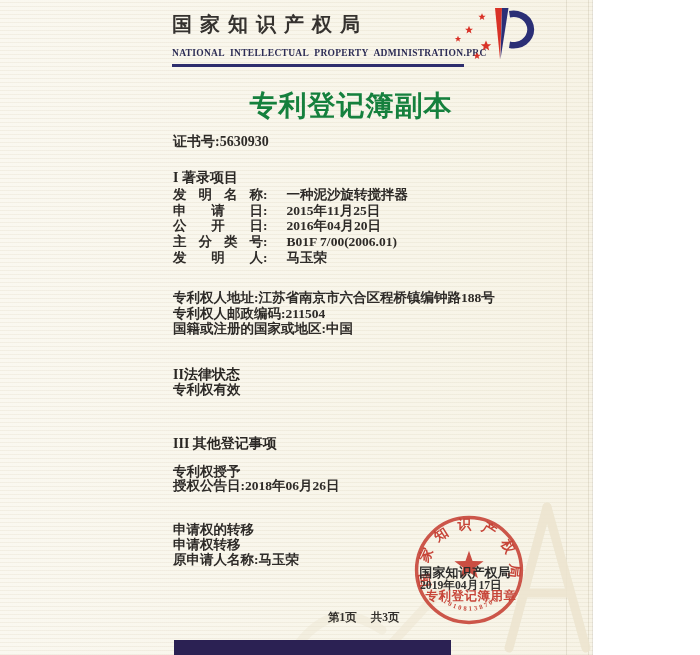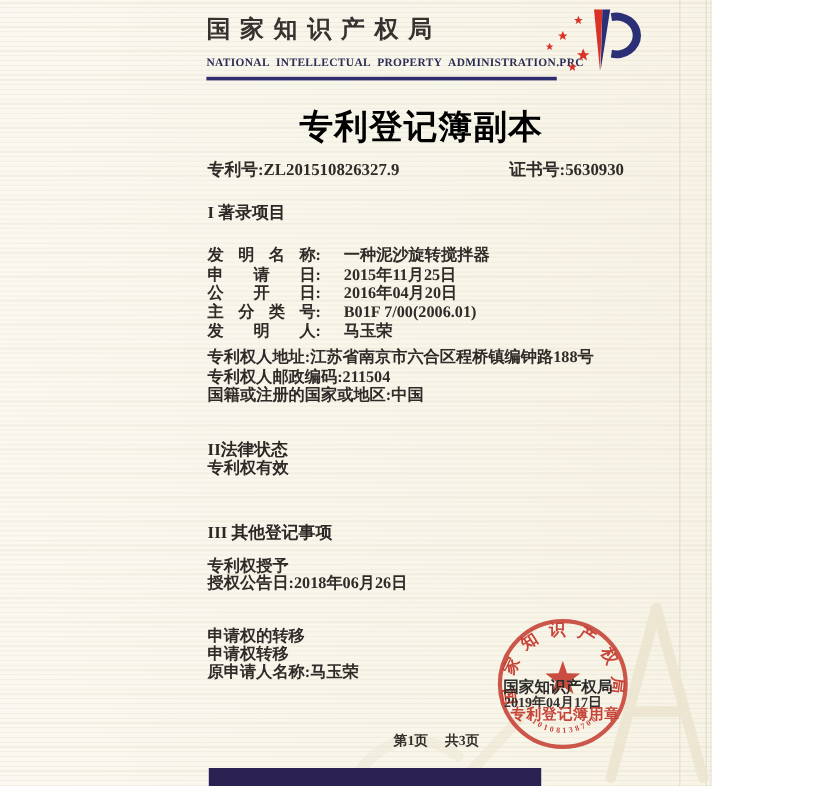--- a/index.html
+++ b/index.html
@@ -15,25 +15,25 @@
       repeating-linear-gradient(0deg, rgba(200,189,158,0.16) 0px, rgba(200,189,158,0.16) 1px, rgba(0,0,0,0) 1px, rgba(0,0,0,0) 4px),
       linear-gradient(90deg,#faf8f0 0%,#f8f5e9 70%,#f7f3e6 100%);
     border-right:1px solid rgba(120,110,90,0.15);
   }
   .fold-line{position:absolute;top:0;height:655px;width:1px;background:rgba(150,140,110,0.18);}
   .abs{position:absolute;white-space:nowrap;}
   .agency-cn{left:172px;top:11px;font-size:20px;font-weight:700;letter-spacing:8px;color:#35322f;}
   .agency-en{left:172px;top:48px;font-size:9.5px;font-weight:700;letter-spacing:0.3px;word-spacing:3px;color:#2c2c55;}
   .header-rule{left:172px;top:64px;width:292px;height:3px;background:#2e2e6e;}
   .logo{left:450px;top:2px;}
-  .doc-title{left:173px;top:87px;width:356px;text-align:center;font-size:28px;font-weight:700;letter-spacing:1px;color:#000000;}
+  .doc-title{left:173px;top:87px;width:356px;text-align:center;font-size:28px;font-weight:700;letter-spacing:1px;color:#15803d;}
   .patno-row{left:173px;top:133px;width:347px;display:flex;justify-content:space-between;font-size:14px;font-weight:700;}
   .sec-heading{font-size:14px;font-weight:700;color:#2a2724;text-align:right;}
   .sec1-heading{left:173px;top:169px;}
-  .fields{left:173px;top:205px;font-size:13.5px;font-weight:600;}
+  .fields{left:173px;top:187px;font-size:13.5px;font-weight:600;}
   .f-row{height:15.7px;line-height:15.7px;white-space:nowrap;}
   .f-label{display:inline-block;width:90px;text-align:justify;text-align-last:justify;vertical-align:top;}
   .f-value{margin-left:19px;}
   .patentee{left:173px;top:290px;font-size:13.5px;font-weight:600;}
   .p-line{height:15.7px;line-height:15.7px;}
   .sec2-heading{left:173px;top:366px;}
   .status-line{left:173px;top:381px;font-size:13.5px;font-weight:600;}
   .sec3-heading{left:173px;top:435px;}
   .grant-heading{left:173px;top:463px;font-size:13.5px;font-weight:700;}
   .grant-line{left:173px;top:477px;font-size:13.5px;font-weight:600;}
@@ -79,21 +79,20 @@
     <use href="#star" transform="translate(19,28) scale(0.42)"></use>
     <use href="#star" transform="translate(8,37) scale(0.33)"></use>
     <use href="#star" transform="translate(36,44) scale(0.55)"></use>
     <use href="#star" transform="translate(27,54) scale(0.38)"></use>
   </g>
 </svg>
 
 <div class="abs doc-title">专利登记簿副本</div>
 
 <div class="abs patno-row">
-  <span><span>专利号</span><span>:</span><span>ZL201510826327.9</span></span>
   <span><span>证书号</span><span>:</span><span>5630930</span></span>
 </div>
 
 <div class="abs sec-heading sec1-heading">I 著录项目</div>
 <div class="abs fields">
   <div class="f-row">
     <span class="f-label">发明名称</span><span>:</span><span class="f-value">一种泥沙旋转搅拌器</span>
   </div>
   <div class="f-row">
     <span class="f-label">申请日</span><span>:</span><span class="f-value">2015年11月25日</span>

